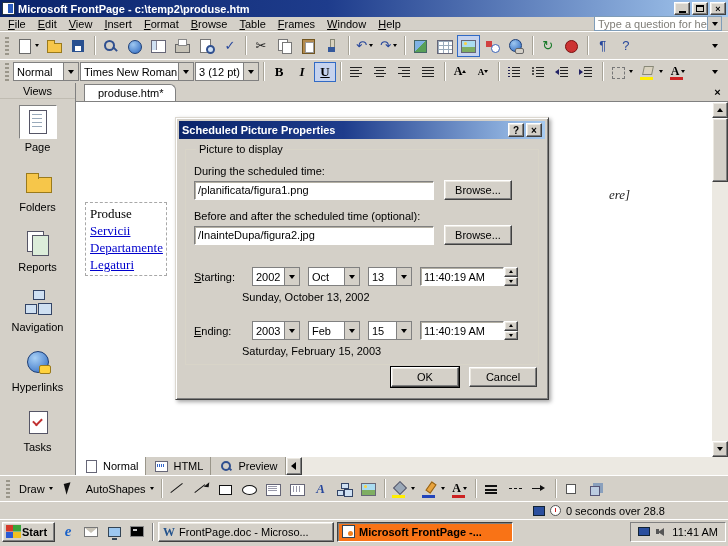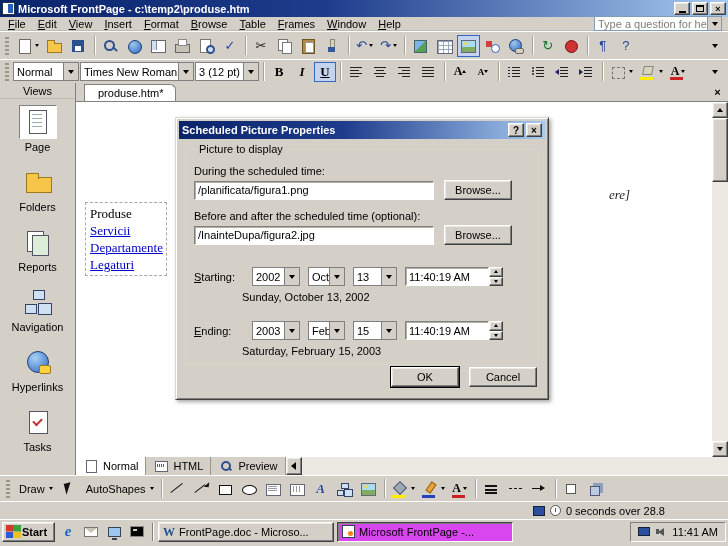--- a/index.html
+++ b/index.html
@@ -54,21 +54,21 @@
   .fA{font-family:"Liberation Serif",serif;font-weight:bold;font-size:12px}
   .fA.small{font-size:9px}
   .bar{position:absolute;left:2px;bottom:1px;width:13px;height:3px}
   .bar-y{background:#ffee00}.bar-r{background:#cc2222}.bar-b{background:#2244bb}
   .rel{position:relative}
 
   
   .combo{height:19px;background:#fff;border:1px solid #808080;display:flex;align-items:center;flex:none}
   .combo .cv{flex:1;padding:0 3px;white-space:nowrap;overflow:hidden}
   .combo .ca{width:15px;height:100%;background:#d4d0c8;border-left:1px solid #808080;display:flex;align-items:center;justify-content:center}
-  .w66{width:66px}.w112{width:114px}.w62{width:64px}.w48{width:48px}.w52{width:37px}.w44{width:44px}
+  .w66{width:66px}.w112{width:114px}.w62{width:64px}.w48{width:48px}.w52{width:52px}.w44{width:44px}
 
   
   .i{width:17px;height:16px;position:relative;display:inline-block;flex:none}
   .i::before,.i::after{content:"";position:absolute}
   .i-newpage::before{left:3px;top:1px;width:10px;height:13px;background:#fff;border:1px solid #6a6a6a}
   .i-folder::before{left:1px;top:5px;width:13px;height:8px;background:#f6c64a;border:1px solid #9a7a1c}
   .i-folder::after{left:1px;top:2px;width:6px;height:3px;background:#f6c64a;border:1px solid #9a7a1c;border-bottom:none}
   .i-floppy::before{left:2px;top:2px;width:12px;height:12px;background:#29508f}
   .i-floppy::after{left:5px;top:8px;width:6px;height:5px;background:#fff}
   .i-search::before{left:2px;top:2px;width:7px;height:7px;border:2px solid #2f4f8f;border-radius:50%}
@@ -195,21 +195,21 @@
   .qlbtn{width:20px;height:20px;display:flex;align-items:center;justify-content:center;flex:none}
   .ql-ie{font-family:"Liberation Serif",serif;font-style:italic;font-weight:bold;font-size:15px;color:#1a62c8;line-height:1}
   .ql-env{width:14px;height:10px;background:#fff;border:1px solid #777;position:relative}
   .ql-env::after{content:"";position:absolute;left:0;top:0;border-left:6px solid transparent;border-right:6px solid transparent;border-top:5px solid #c9c4b8}
   .ql-desk{width:13px;height:10px;background:#9cc7f0;border:1px solid #345;position:relative}
   .ql-desk::after{content:"";position:absolute;left:3px;top:10px;width:5px;height:2px;background:#345}
   .ql-cmd{width:14px;height:11px;background:#000;border:1px solid #888;position:relative}
   .ql-cmd::after{content:"";position:absolute;left:2px;top:2px;width:4px;height:2px;background:#ccc}
   .tdiv{width:1px;height:18px;background:#808080;box-shadow:1px 0 0 #fff;margin:0 2px;flex:none}
   .taskbtn{width:176px;height:20px;display:flex;align-items:center;gap:4px;padding:0 4px;white-space:nowrap;overflow:hidden;flex:none}
-  .taskbtn.active{border-color:#404040 #fff #fff #404040;box-shadow:inset 1px 1px 0 #808080;background:#d946ef;font-weight:normal}
+  .taskbtn.active{border-color:#404040 #fff #fff #404040;box-shadow:inset 1px 1px 0 #808080;background:#f97316;font-weight:bold}
   .fp-ic{width:13px;height:13px;background:#fff;border:1px solid #345;position:relative;flex:none}
   .fp-ic::after{content:"";position:absolute;right:1px;bottom:1px;width:5px;height:5px;border-radius:50%;background:#f08020}
   .w-ic{font-family:"Liberation Serif",serif;font-weight:bold;font-size:12px;color:#24538c;line-height:1}
   .tray{margin-left:auto;height:20px;border:1px solid;border-color:#808080 #fff #fff #808080;display:flex;align-items:center;gap:5px;padding:0 7px;flex:none}
   .tray-net{width:12px;height:9px;background:#2b4f9e;border:1px solid #123}
   .tray-vol{position:relative;width:12px;height:11px}
   .tray-vol::before{content:"";position:absolute;left:1px;top:3px;width:3px;height:5px;background:#555}
   .tray-vol::after{content:"";position:absolute;left:3px;top:1px;border-top:4px solid transparent;border-bottom:4px solid transparent;border-right:6px solid #555;margin-top:1px}
 
   

